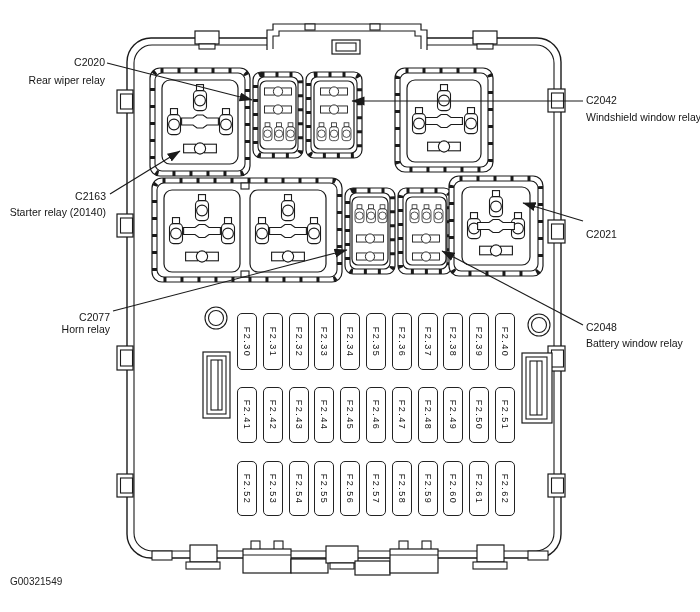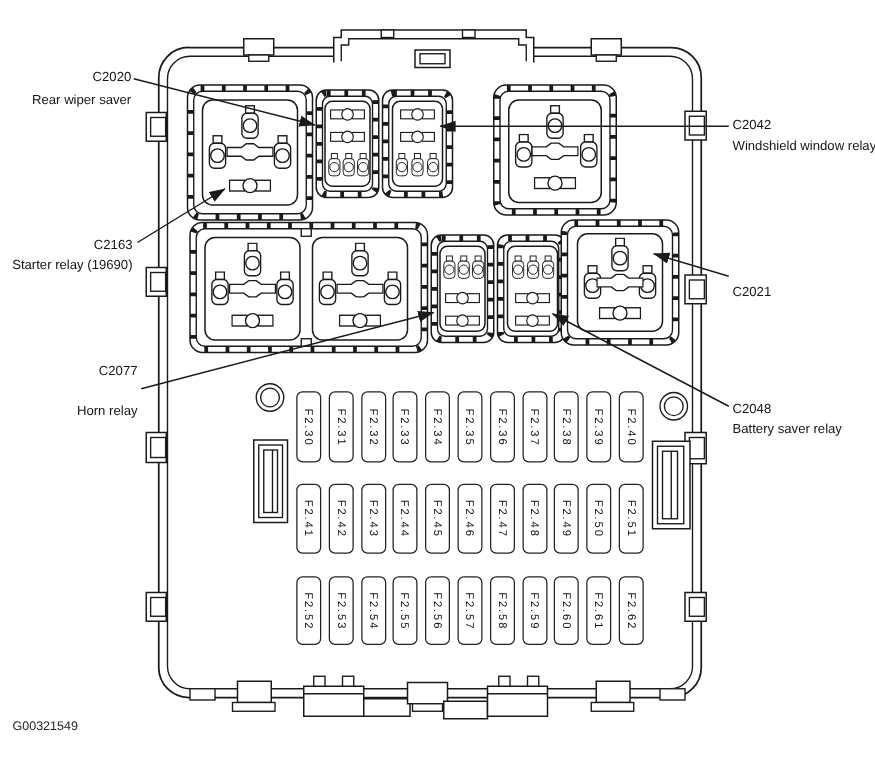--- a/index.html
+++ b/index.html
@@ -354,31 +354,31 @@
       </div>
       <div class="fuse" style="left: 469px; top: 461px; width: 20px; height: 55px;">
         <span>F2.61</span>
       </div>
       <div class="fuse" style="left: 495px; top: 461px; width: 20px; height: 55px;">
         <span>F2.62</span>
       </div>
     </div>
 
 <div class="label ra" style="left:25px;top:55px;width:80px">C2020</div>
-<div class="label ra" style="left:10px;top:73px;width:95px">Rear wiper saver</div>
+<div class="label ra" style="left:10px;top:73px;width:95px">Rear wiper relay</div>
 
 <div class="label ra" style="left:26px;top:189px;width:80px">C2163</div>
-<div class="label ra" style="left:2px;top:205px;width:104px">Starter relay (19690)</div>
-
-<div class="label ra" style="left:30px;top:290px;width:80px">C2077</div>
+<div class="label ra" style="left:2px;top:205px;width:104px">Starter relay (20140)</div>
+
+<div class="label ra" style="left:30px;top:310px;width:80px">C2077</div>
 <div class="label ra" style="left:30px;top:322px;width:80px">Horn relay</div>
 
 <div class="label" style="left:586px;top:93px">C2042</div>
 <div class="label" style="left:586px;top:110px">Windshield window relay</div>
 
 <div class="label" style="left:586px;top:227px">C2021</div>
 
 <div class="label" style="left:586px;top:320px">C2048</div>
-<div class="label" style="left:586px;top:336px">Battery saver relay</div>
+<div class="label" style="left:586px;top:336px">Battery window relay</div>
 
 <div class="figure-id" style="left:10px;top:576px">G00321549</div>
 
 </div>
 
 </body></html>

